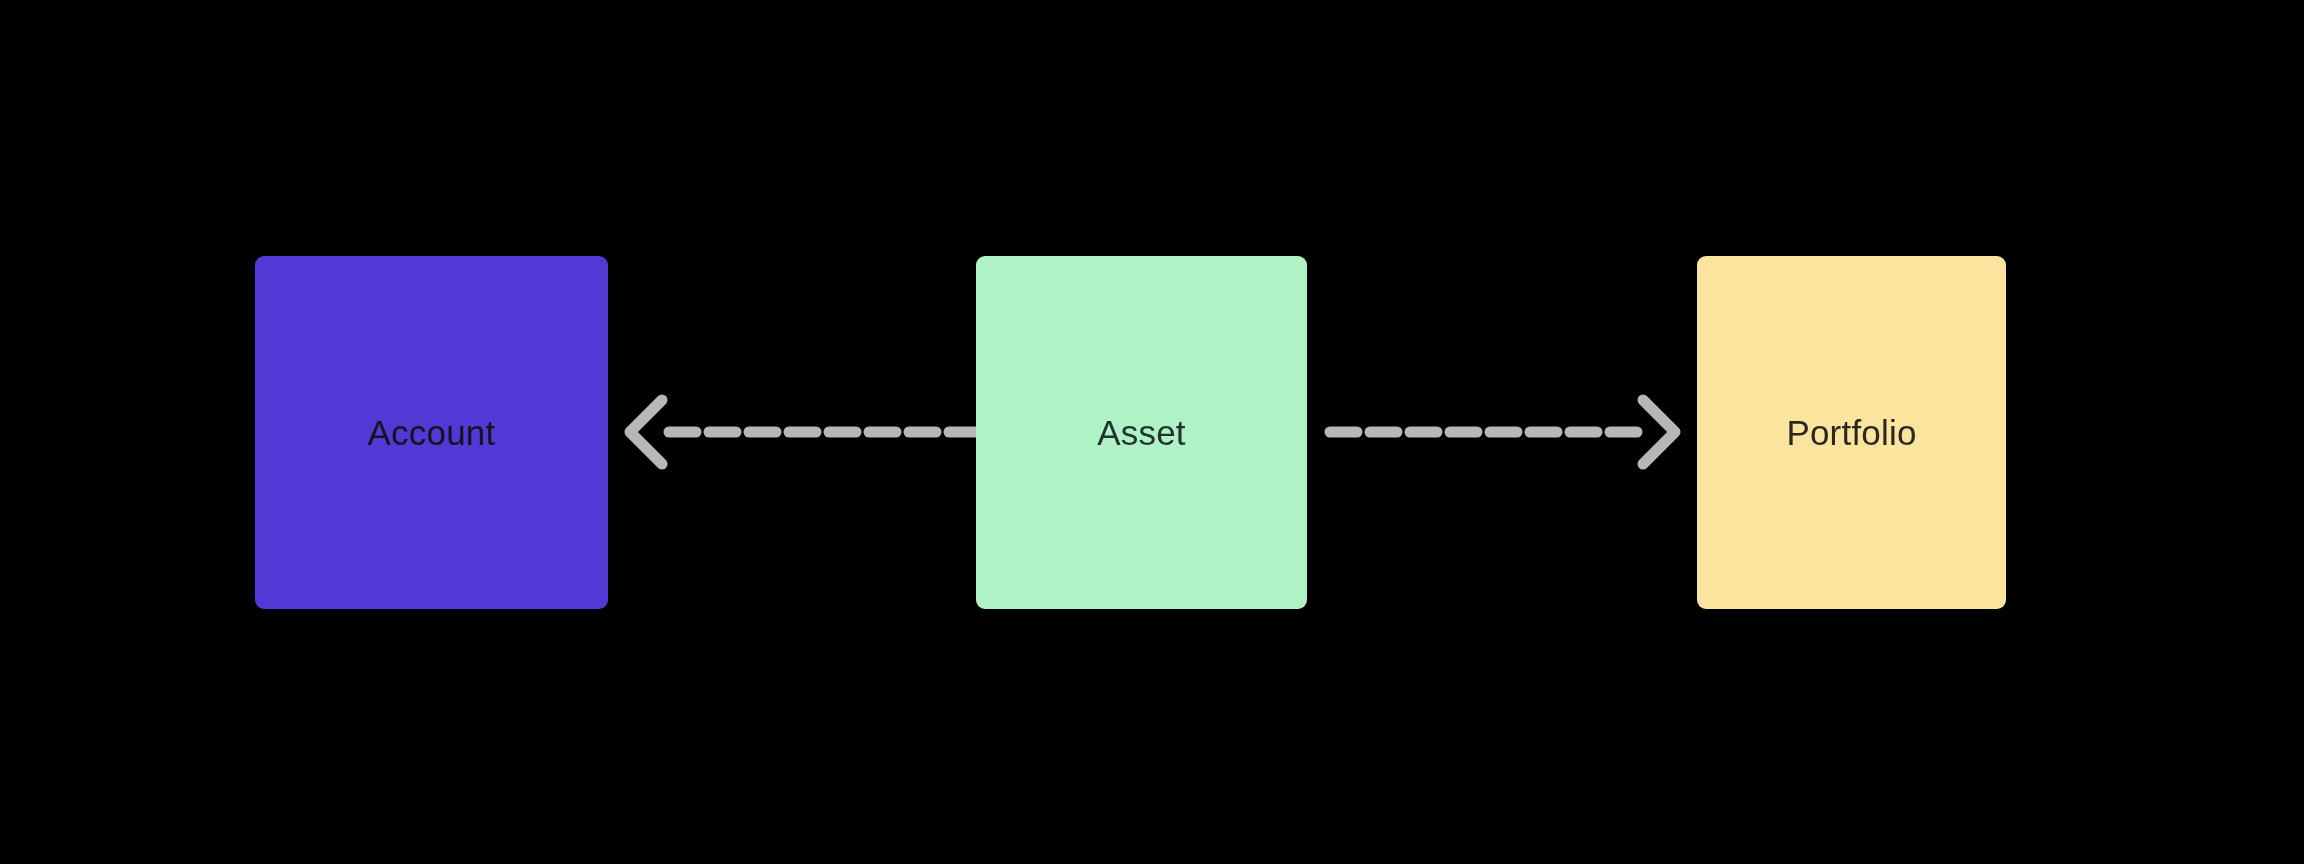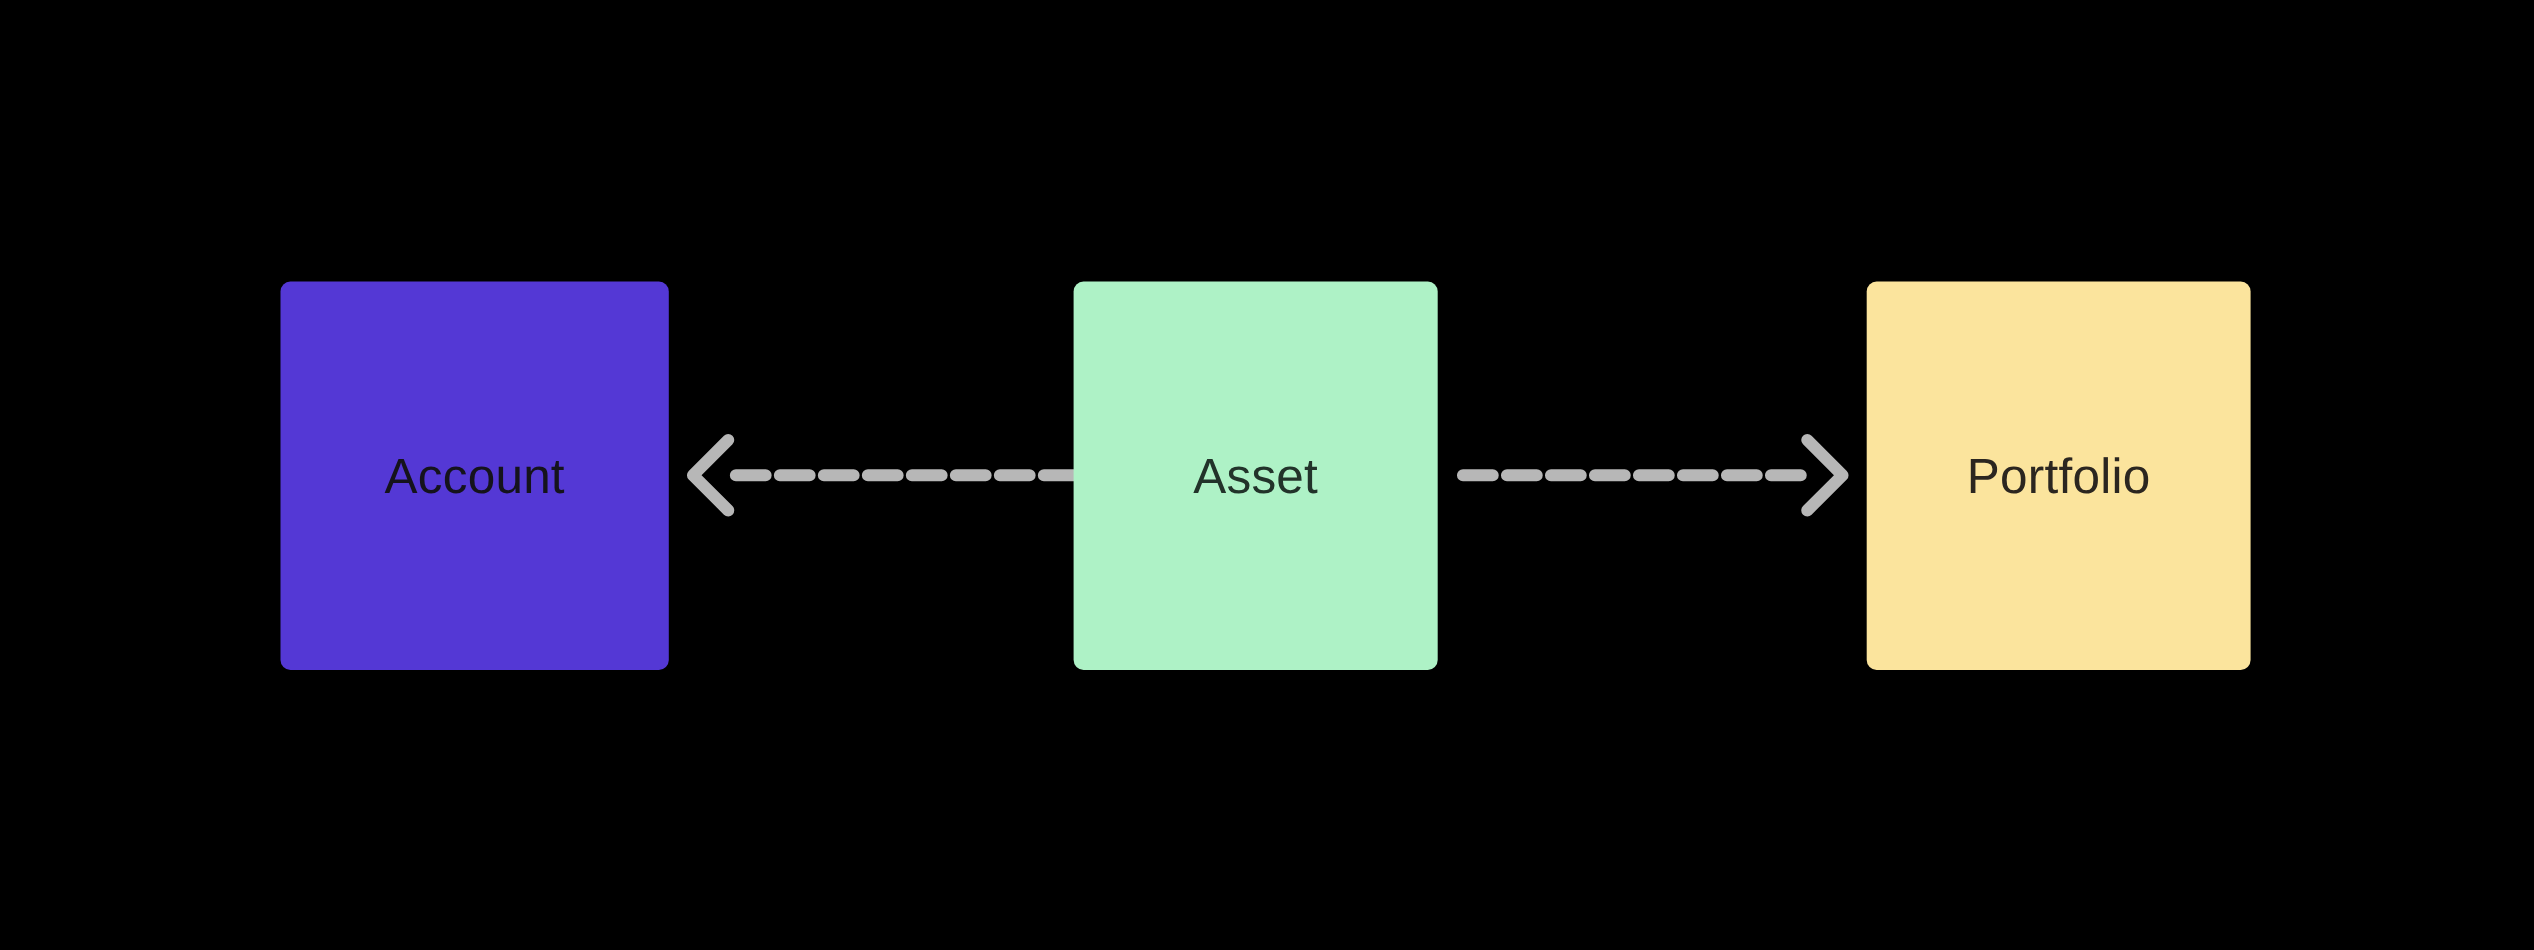--- a/index.html
+++ b/index.html
@@ -22,21 +22,21 @@
   .node {
     position: absolute;
     display: flex;
     align-items: center;
     justify-content: center;
     border-radius: 9px;
     box-sizing: border-box;
   }
   .node-label {
     font-family: "Liberation Sans", sans-serif;
-    font-size: 45px;
+    font-size: 35px;
     line-height: 1;
     letter-spacing: 0.2px;
     white-space: nowrap;
   }
   #node-account {
     left: 255px;
     top: 256px;
     width: 353px;
     height: 353px;
     background: #5438d5;
@@ -44,21 +44,21 @@
   #node-asset {
     left: 976px;
     top: 256px;
     width: 331px;
     height: 353px;
     background: #aef2c6;
   }
   #node-portfolio {
     left: 1697px;
     top: 256px;
-    width: 349px;
+    width: 309px;
     height: 353px;
     background: #fbe49d;
   }
   .edge-layer {
     position: absolute;
     left: 0;
     top: 0;
     width: 2304px;
     height: 864px;
     pointer-events: none;

